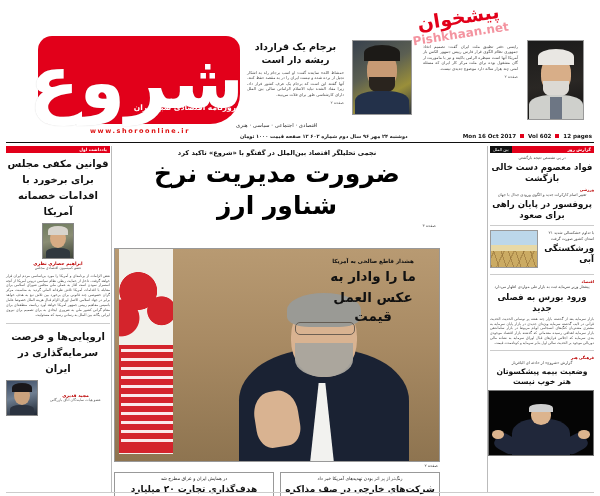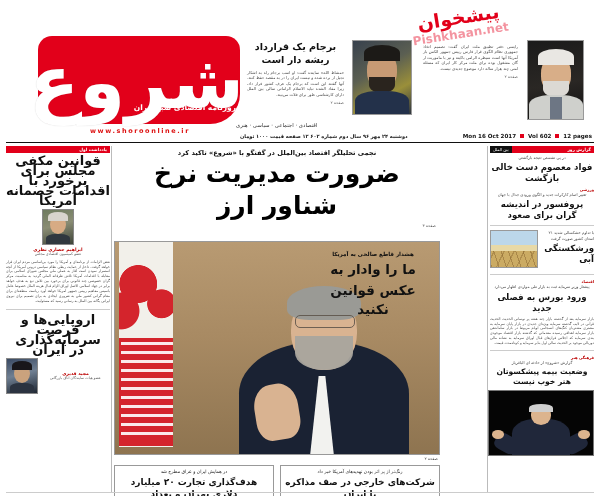--- a/index.html
+++ b/index.html
@@ -89,21 +89,21 @@
   .op-bar{
     display:flex;align-items:center;height:7px;margin-bottom:3px;direction:rtl;
     background:#e2001a;
   }
   .op-bar .obl{font-size:4.4px;color:#fff;font-weight:bold;padding:0 3px;direction:rtl;}
   .op-bar .obr{
     margin-right:auto;background:#111;color:#fff;font-size:4.2px;
     padding:0 3px;height:7px;line-height:7px;
   }
   .op-title{
-    font-size:13px;font-weight:bold;line-height:10px;text-align:center;
+    font-size:10px;font-weight:bold;line-height:16px;text-align:center;
     direction:rtl;margin:2px 0 3px;
   }
   .op-author{font-size:4.6px;font-weight:bold;color:#b00;text-align:center;direction:rtl;}
   .op-role{font-size:3.6px;color:#555;text-align:center;direction:rtl;line-height:4.6px;}
   .op-avatar{
     width:30px;height:34px;margin:2px auto;border:1px solid #888;
     background:linear-gradient(165deg,#6e7b5f 0%,#8a8d74 45%,#3e4439 100%);
     position:relative;overflow:hidden;
   }
   .op-avatar.b{background:linear-gradient(165deg,#3a4a63 0%,#6f7f92 45%,#1f2733 100%);}
@@ -119,21 +119,21 @@
     font-size:6.6px;font-weight:bold;text-align:center;direction:rtl;color:#111;
     margin-top:3px;
   }
   .lede{
     font-size:25px;font-weight:bold;text-align:center;direction:rtl;color:#000;
     line-height:32px;margin-top:1px;letter-spacing:-.5px;
   }
   .lede-page{font-size:4px;color:#555;direction:rtl;text-align:right;margin:1px 4px 0 0;}
 
   .mainphoto{
-    position:relative;margin:13px 0 0;height:212px;border:1px solid #999;overflow:hidden;
+    position:relative;margin:20px 0 0;height:212px;border:1px solid #999;overflow:hidden;
     background:linear-gradient(180deg,#b89a72 0%,#a88a63 45%,#8e7450 100%);
   }
   .flag{position:absolute;left:4px;top:0;width:54px;height:205px;background:#f2f0ea;overflow:hidden;}
   .flag .swirl{
     position:absolute;left:-12px;top:6px;width:78px;height:90px;
     background:radial-gradient(circle at 40% 40%,#d4242c 0 26%,transparent 27%),
                radial-gradient(circle at 70% 62%,#d4242c 0 18%,transparent 19%),
                radial-gradient(circle at 18% 70%,#d4242c 0 20%,transparent 21%);
   }
   .flag .stripe{position:absolute;left:0;top:96px;width:78px;height:108px;background:#d4242c;}
@@ -333,21 +333,21 @@
         <div class="p-shirt"></div>
         <div class="p-head"></div>
         <div class="p-hair"></div>
         <div class="p-beard"></div>
         <div class="p-glass"></div>
         <div class="p-hand"></div>
       </div>
       <div class="ovl">
         <div class="ok">هشدار قاطع صالحی به آمریکا</div>
         <div class="ot">ما را وادار به</div>
-        <div class="ot">عکس قوانین نکنید</div>
+        <div class="ot">عکس العمل قیمت</div>
       </div>
     </div>
     <div class="mp-page">صفحه ۲</div>
 
     <div class="bottom-row">
       <div class="bcell">
         <div class="bkick">رنگ‌تر از پر اثر بودن تهدیدهای آمریکا خبر داد</div>
         <div class="btitle">شرکت‌های خارجی در صف مذاکره با ایران</div>
         <div class="bpage">صفحه ۳</div>
       </div>
@@ -365,21 +365,21 @@
       <span class="rr">بین الملل</span>
     </div>
 
     <div>
       <div class="rkick">در پی نشستی نتیجه بازگشتی</div>
       <div class="rtitle">فواد معصوم دست خالی بازگشت</div>
     </div>
     <div class="rcat">ورزشی</div>
     <div>
       <div class="rkick">تغییر اتمام کارکرات جدید و الگوی ورودی جدال با جهان</div>
-      <div class="rtitle">پروفسور در اندیشه گران برای صعود</div>
+      <div class="rtitle">پروفسور در پایان راهی برای صعود</div>
     </div>
 
     <div class="rsep"></div>
 
     <div>
       <div class="thumb-desert">
         <div class="cracks"></div>
       </div>
       <div class="rkick" style="text-align:right;">با تداوم خشکسالی شدید ۲۱ استان کشور صورت گرفت</div>
       <div class="rtitle" style="text-align:right;clear:none;margin-left:20px;">ورشکستگی آبی</div>

